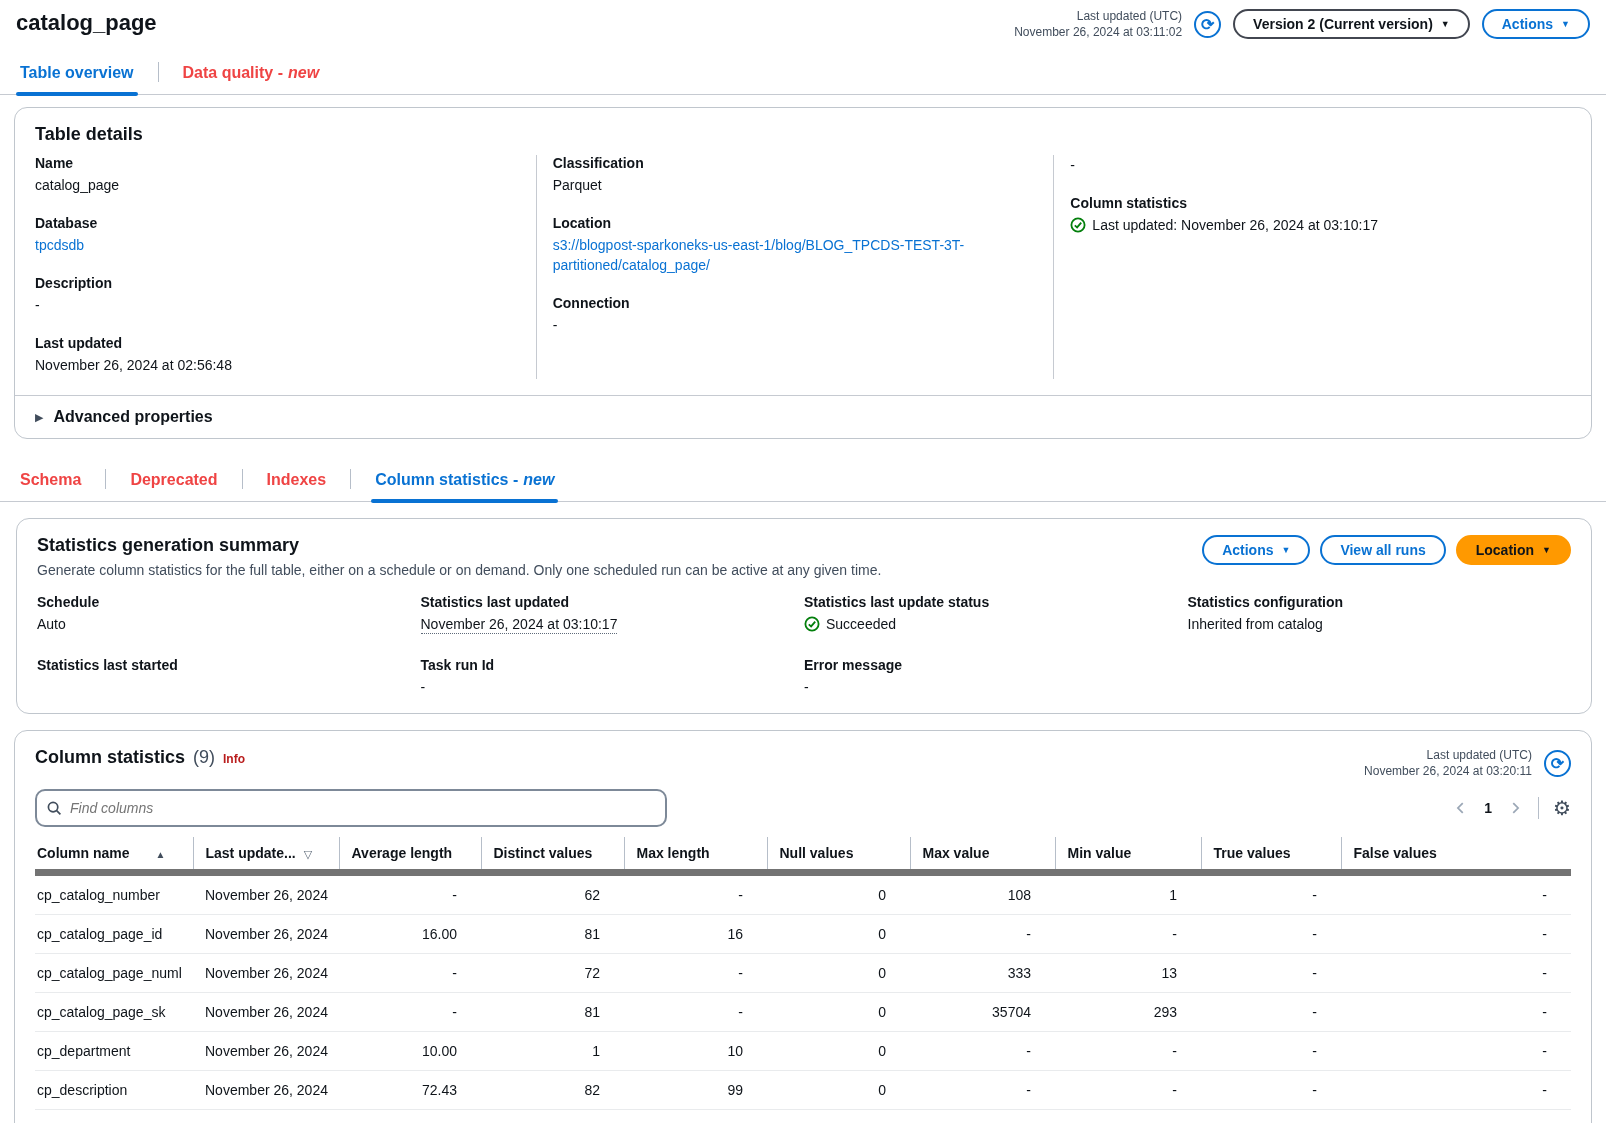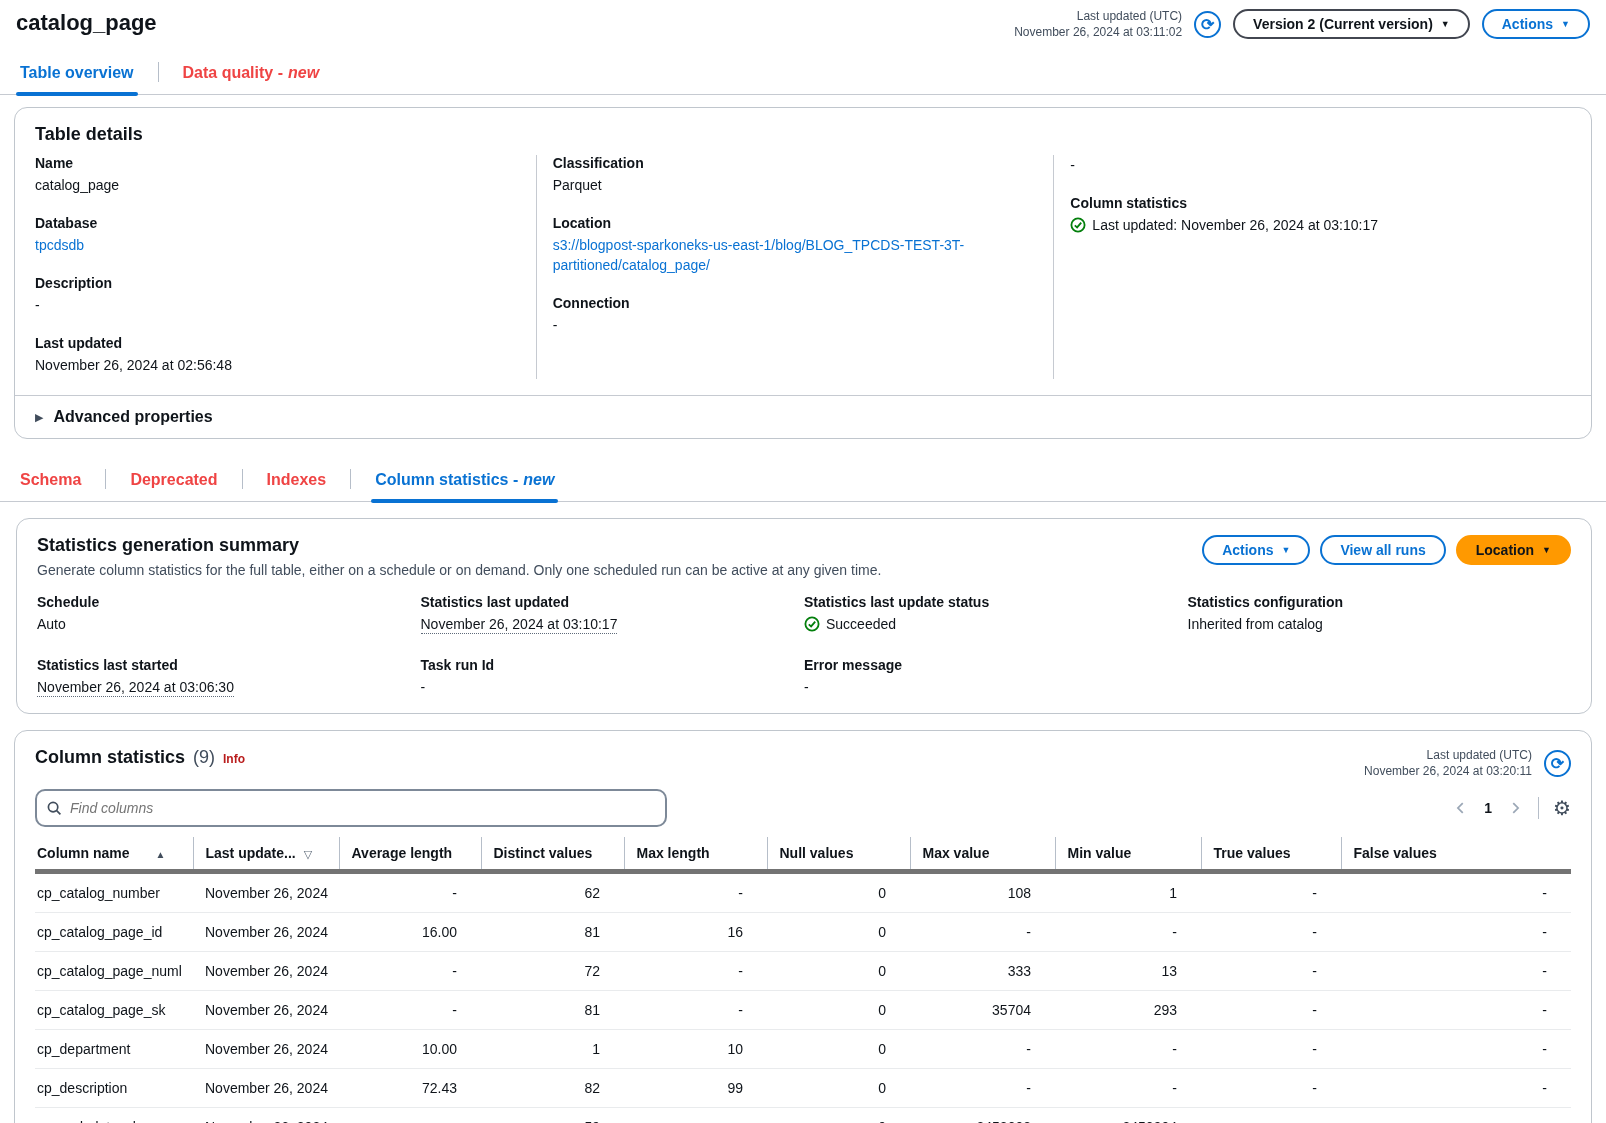--- a/index.html
+++ b/index.html
@@ -68,21 +68,21 @@
                       font-family:"Liberation Sans", sans-serif; background:transparent; }
   .pager { display:flex; align-items:center; gap:6px; }
   .pg-btn { background:none; border:none; cursor:pointer; display:flex; align-items:center; padding:2px; }
   .pg-num { font-weight:bold; font-size:14px; color:#0f141a; padding:0 8px; }
   .pg-sep { width:1px; height:22px; background:#b6bec9; margin:0 8px; }
   .gear { font-size:20px; color:#414d5c; background:none; border:none; cursor:pointer; line-height:1; }
 
   
   table.stats { width:100%; border-collapse:collapse; table-layout:fixed; margin-top:10px; }
   table.stats th { text-align:left; font-weight:bold; color:#0f141a; padding:8px 12px; font-size:14px;
-                   border-bottom:5px solid #737373; white-space:nowrap; overflow:hidden; }
+                   border-bottom:7px solid #737373; white-space:nowrap; overflow:hidden; }
   table.stats th + th { border-left:1px solid #b6bec9; }
   table.stats th:first-child { padding-left:2px; }
   table.stats td { padding:11px 12px; border-bottom:1px solid #e9ebed; color:#0f141a; white-space:nowrap; overflow:hidden; }
   table.stats td:first-child { padding-left:2px; }
   table.stats tr:last-child td { border-bottom:none; }
   .num { text-align:right; padding-right:24px !important; }
   .sort-asc { font-size:10px; color:#414d5c; margin-left:26px; }
   .sort-none { font-size:11px; color:#5f6b7a; margin-left:8px; }
   svg { display:block; }
 </style>
@@ -240,21 +240,20 @@
           </span>
           <span>Succeeded</span>
         </div>
       </div>
       <div class="kv" style="margin-bottom:0;">
         <div class="label">Statistics configuration</div>
         <div class="value">Inherited from catalog</div>
       </div>
       <div class="kv" style="margin-bottom:0;">
         <div class="label">Statistics last started</div>
-        <div class="value"><span class="dashed">November 26, 2024 at 03:06:30</span></div>
       </div>
       <div class="kv" style="margin-bottom:0;">
         <div class="label">Task run Id</div>
         <div class="value">-</div>
       </div>
       <div class="kv" style="margin-bottom:0;">
         <div class="label">Error message</div>
         <div class="value">-</div>
       </div>
       <div></div>

